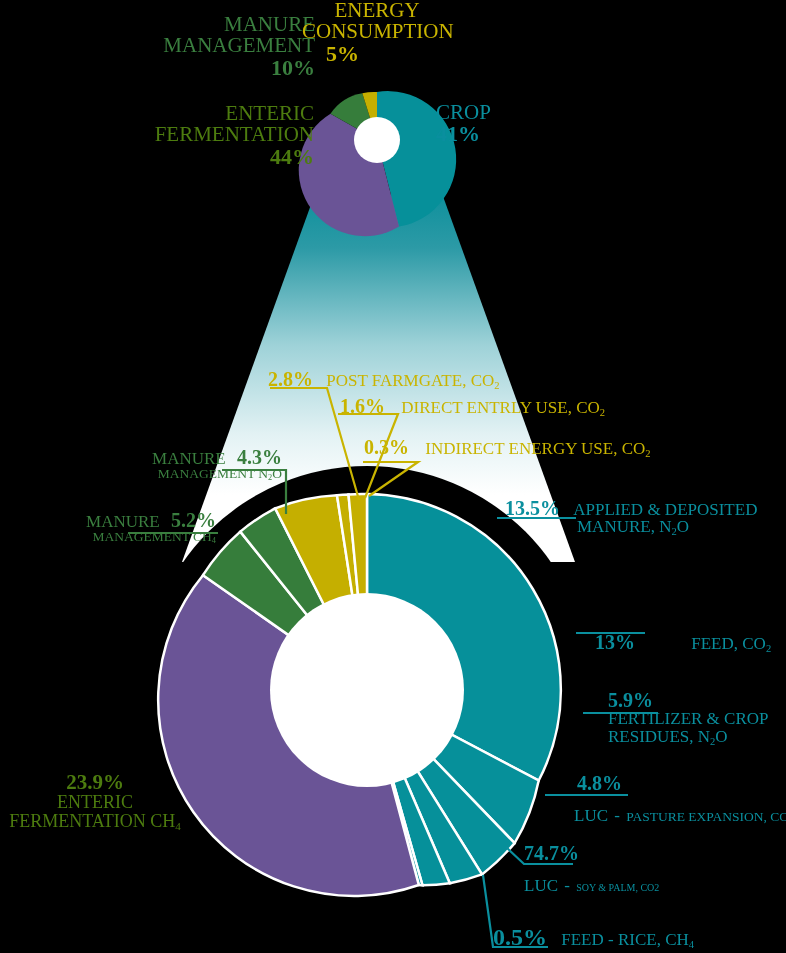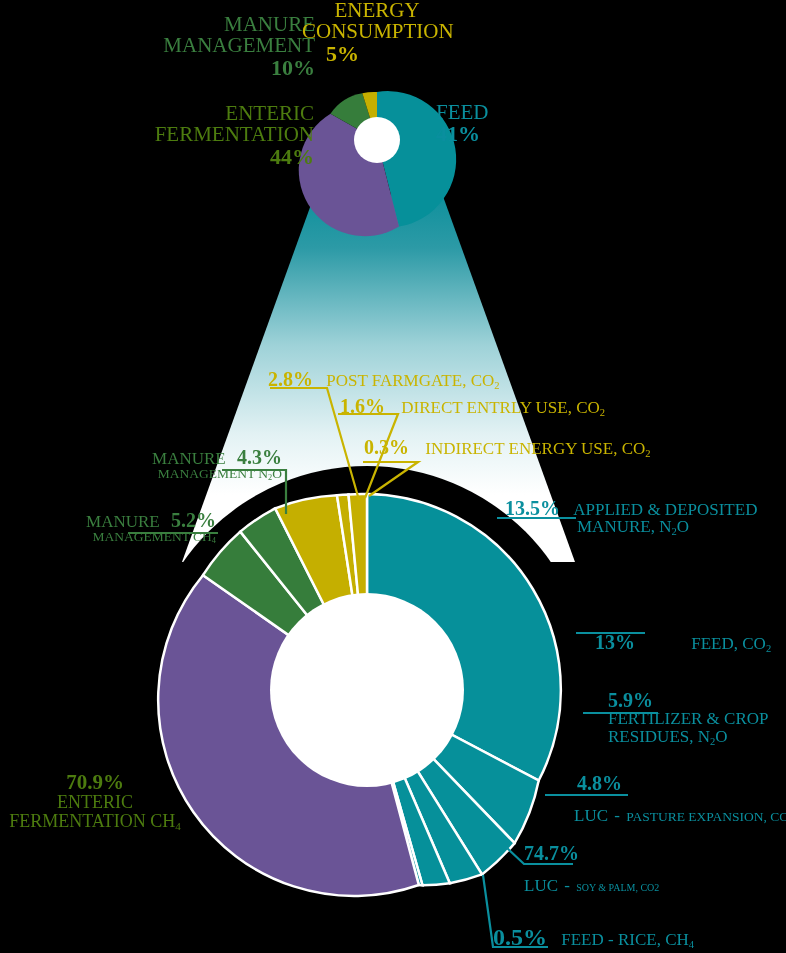--- a/index.html
+++ b/index.html
@@ -104,21 +104,21 @@
     <div class="pct" style="font-size:22px;">5%</div>
   </div>
 
   <div class="lbl purple" style="left:138px;top:103px;text-align:right;width:176px;font-size:21px;">
     <div>ENTERIC</div>
     <div>FERMENTATION</div>
     <div class="pct" style="font-size:22px;">44%</div>
   </div>
 
   <div class="lbl teal" style="left:436px;top:102px;text-align:left;font-size:21px;">
-    <div>FEED</div>
+    <div>CROP</div>
     <div class="pct" style="font-size:22px;">41%</div>
   </div>
 
   <div class="lbl yellow" style="left:268px;top:369px;font-size:17px;">
     <span class="pct" style="font-size:20px;">2.8%</span>
     <span style="margin-left:9px;"><span>POST FARMGATE, CO</span><sub>2</sub></span>
   </div>
 
   <div class="lbl yellow" style="left:340px;top:396px;font-size:17px;">
     <span class="pct" style="font-size:20px;">1.6%</span>
@@ -182,18 +182,18 @@
       <span style="font-size:10px;">SOY &amp; PALM, CO2</span>
     </div>
   </div>
 
   <div class="lbl teal" style="left:493px;top:925px;font-size:17px;">
     <span class="pct" style="font-size:24px;">0.5%</span>
     <span style="margin-left:10px;"><span>FEED - RICE, CH</span><sub>4</sub></span>
   </div>
 
   <div class="lbl purple" style="left:0px;top:772px;width:190px;text-align:center;">
-    <div class="pct" style="font-size:21px;">70.9%</div>
+    <div class="pct" style="font-size:21px;">23.9%</div>
     <div style="font-size:18px;">ENTERIC</div>
     <div style="font-size:18px;"><span>FERMENTATION CH</span><sub>4</sub></div>
   </div>
 
 </div>
 
 </body></html>

